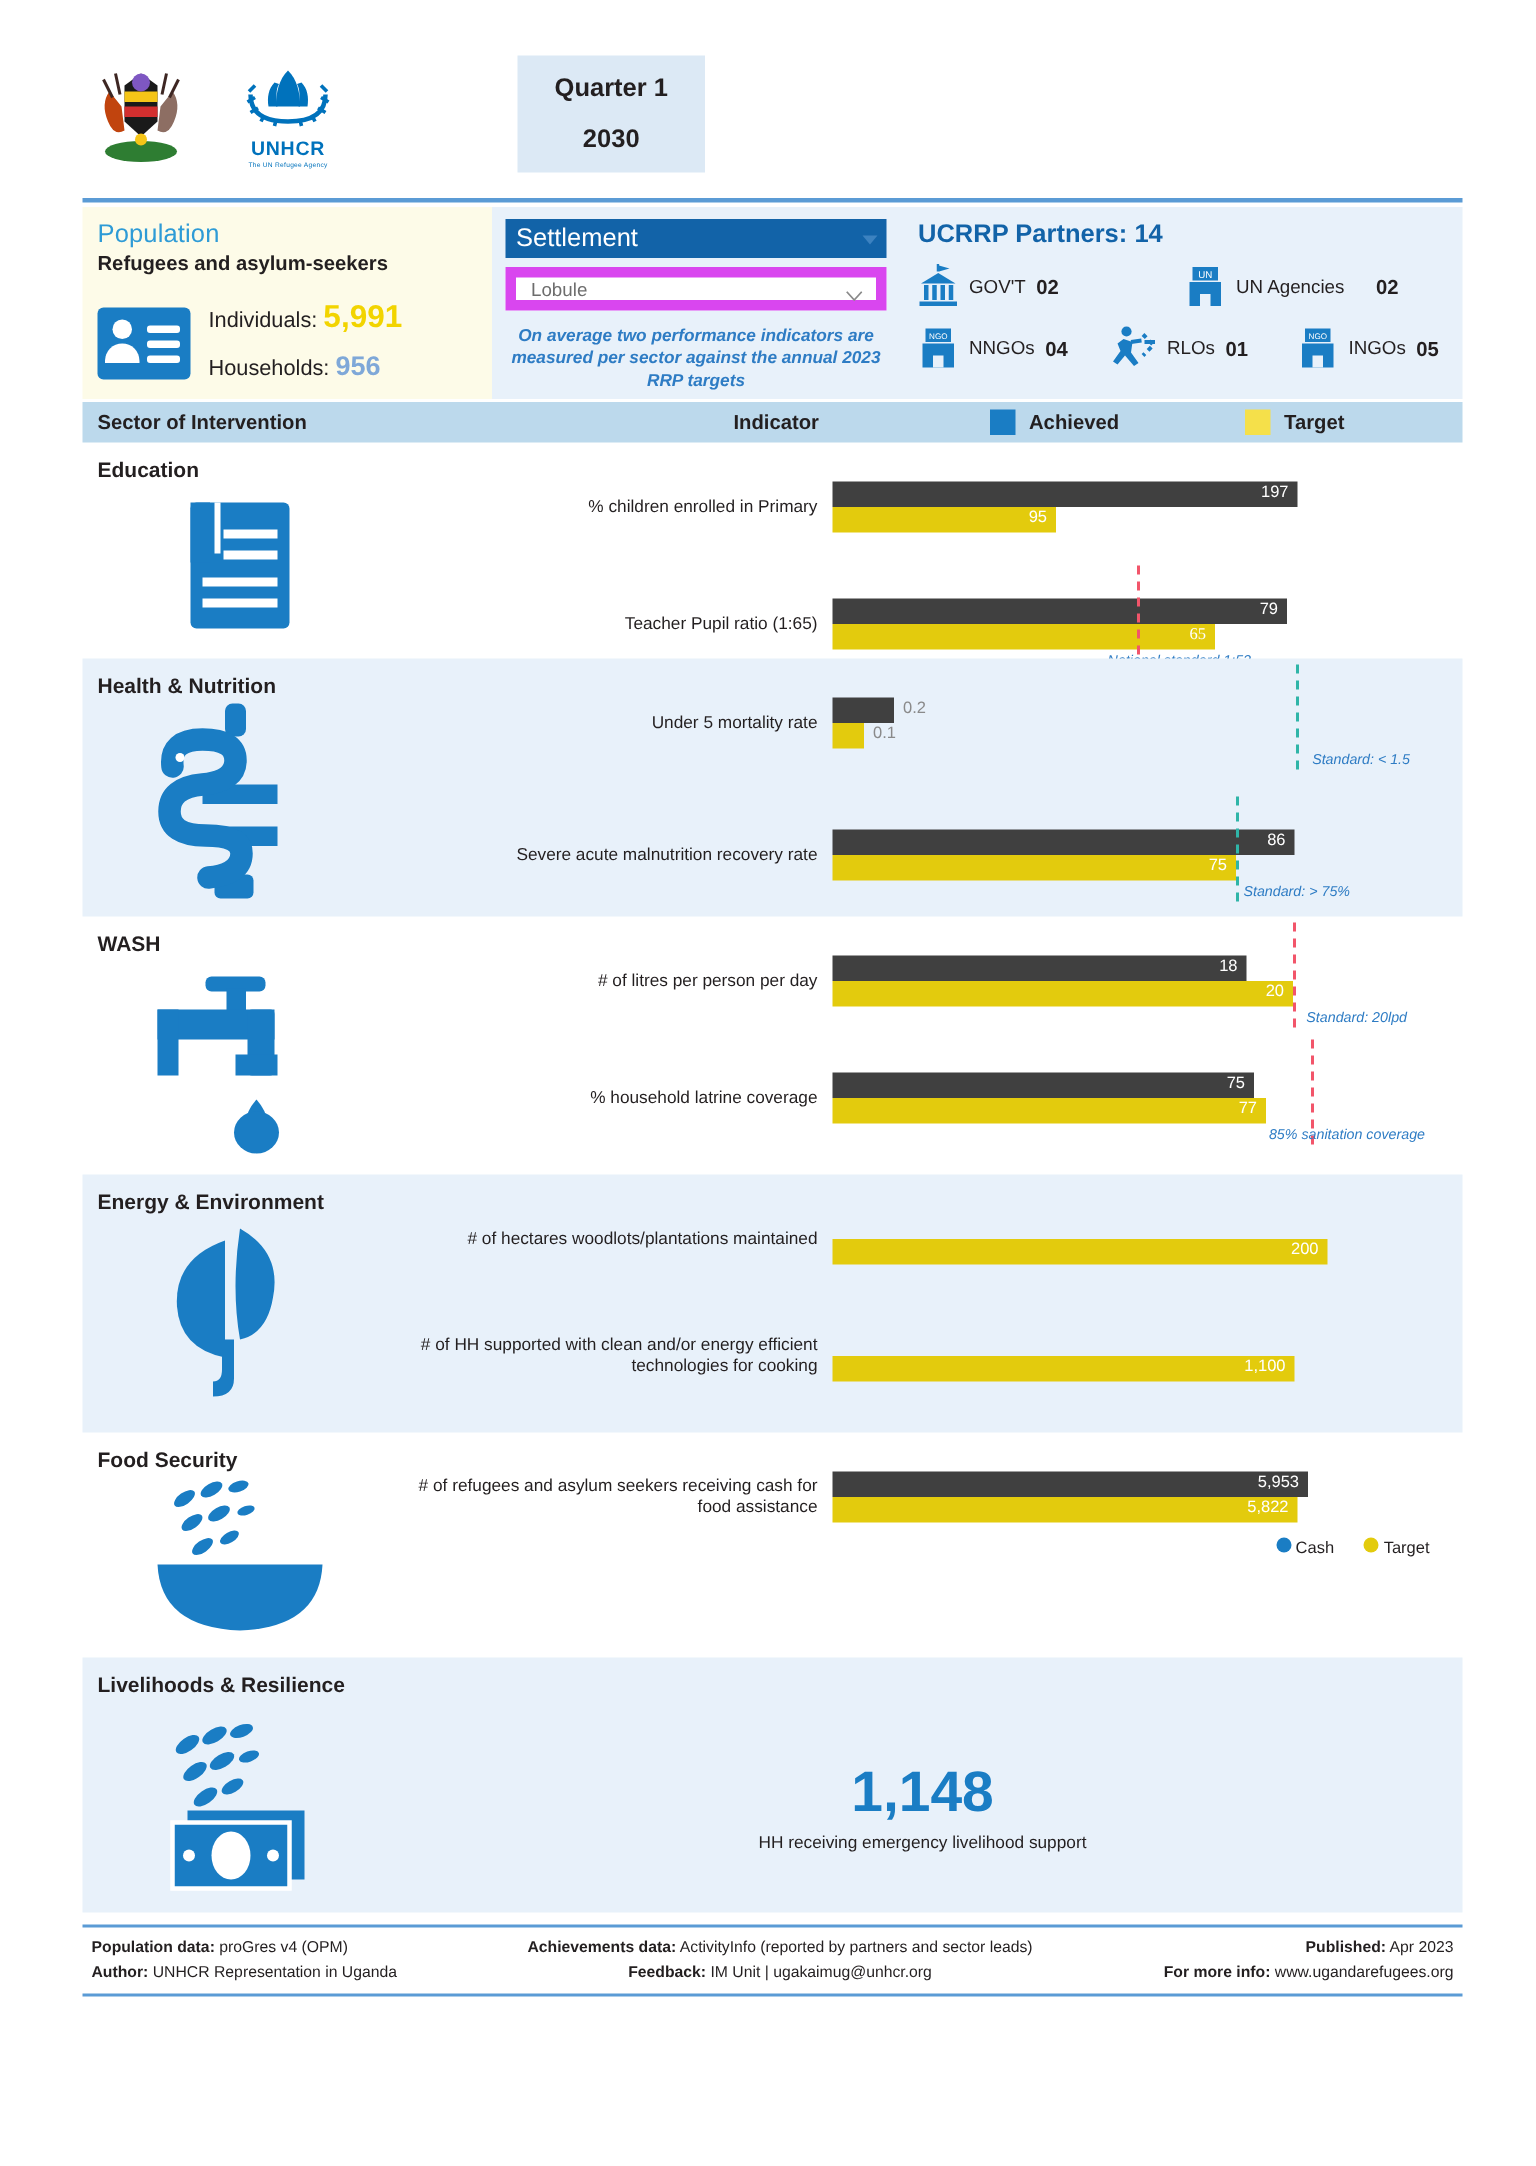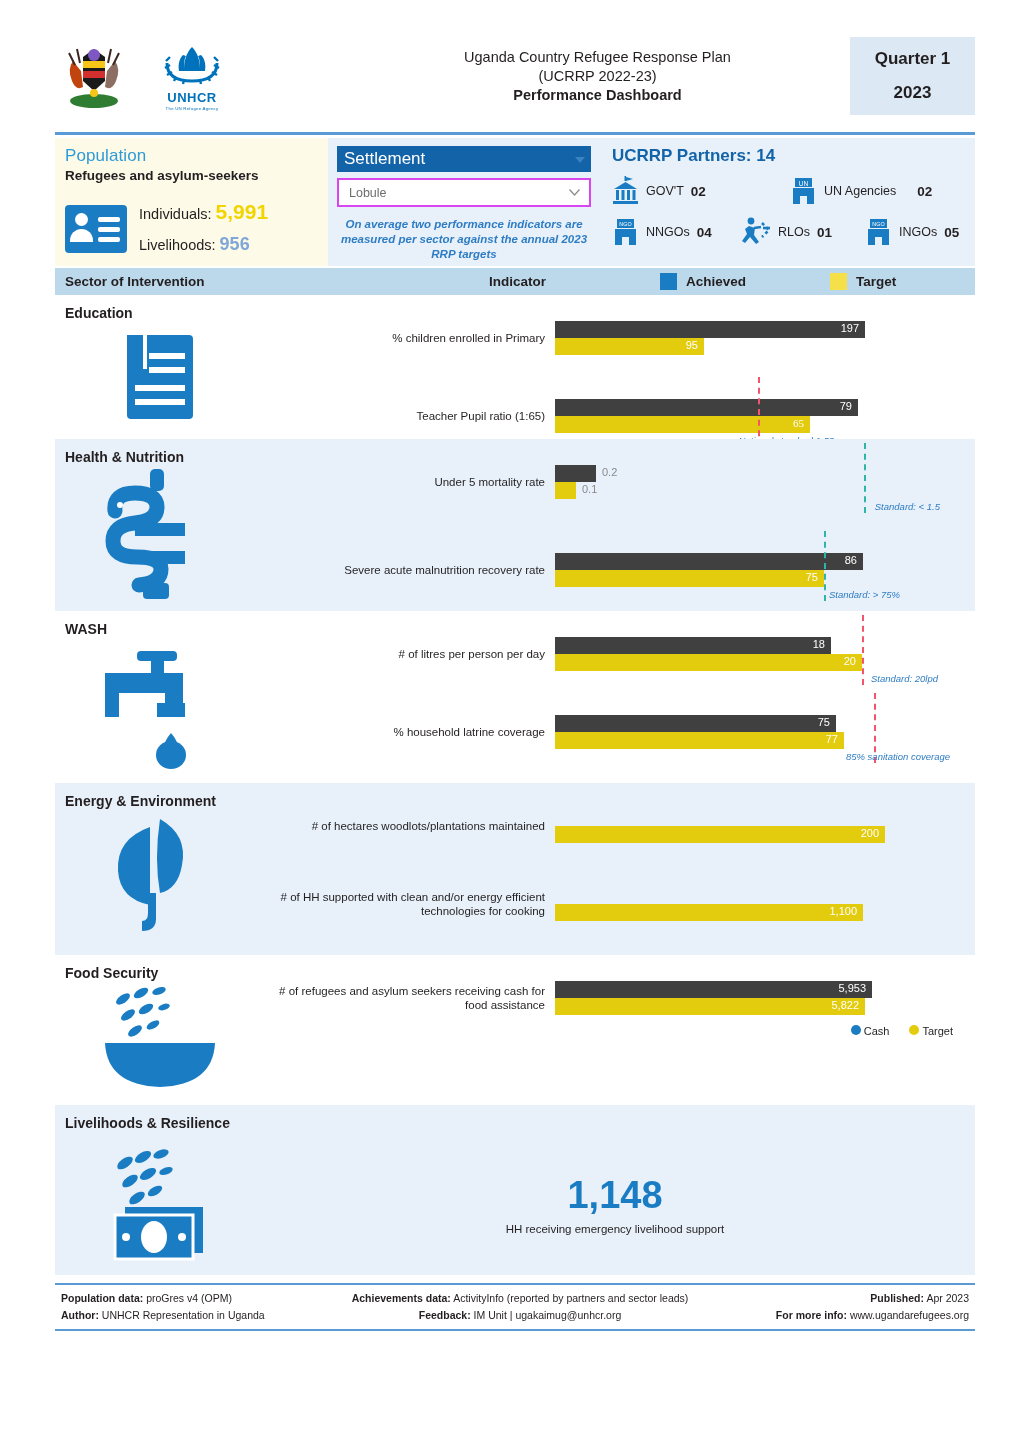--- a/index.html
+++ b/index.html
@@ -44,21 +44,21 @@
   .num-hh { color: #7fa8d8; font-weight: bold; font-size: 18px; }
 
   .set-panel { width: 272px; background: #e8f1fa; padding: 8px 9px 0 9px; }
   .set-head {
     background: #1263a8; color: #ffffff; font-size: 17px; height: 26px;
     display: flex; align-items: center; padding: 0 7px; position: relative;
   }
   .set-head .car { position: absolute; right: 6px; top: 11px; border-left: 5px solid transparent;
     border-right: 5px solid transparent; border-top: 6px solid #3c82c0; }
   .set-select {
-    background: #ffffff; border: 2px solid #d946ef; height: 29px; margin-top: 6px;
+    background: #ffffff; border: 7px solid #d946ef; height: 29px; margin-top: 6px;
     display: flex; align-items: center; padding: 0 10px; font-size: 12.5px; color: #6d6d6d;
     position: relative;
   }
   .set-select .chev { position: absolute; right: 9px; top: 9px; width: 11px; height: 7px; }
   .set-note { color: #2e7cc4; font-style: italic; font-size: 11.5px; line-height: 15px;
     text-align: center; margin-top: 10px; font-weight: bold; }
 
   .part-panel { flex: 1; background: #e8f1fa; padding: 8px 10px 0 12px; }
   .part-title { color: #1263a8; font-weight: bold; font-size: 17px; }
   .part-grid { margin-top: 10px; }
@@ -142,28 +142,23 @@
           <path d="M30 14 C26 18 25 24 26 30 L32 30 C31 24 31 18 33 15 Z" fill="#0072bc"></path>
           <path d="M48 14 C52 18 53 24 52 30 L46 30 C47 24 47 18 45 15 Z" fill="#0072bc"></path>
           <path d="M14 22 C14 36 25 40 39 40 C53 40 64 36 64 22" stroke="#0072bc" stroke-width="3" fill="none"></path>
           <path d="M17 16 L13 20 M17 24 L12 27 M19 31 L14 34 M61 16 L65 20 M61 24 L66 27 M59 31 L64 34
                    M23 36 L21 40 M31 39 L30 43 M47 39 L48 43 M55 36 L57 40" stroke="#0072bc" stroke-width="2.4"></path>
         </svg>
         <div class="unhcr-name">UNHCR</div>
         <div class="unhcr-sub">The UN Refugee Agency</div>
       </div>
     </div>
-    <div class="title-block">
-      <div>Uganda Country Refugee Response Plan</div>
-      <div>(UCRRP 2022-23)</div>
-      <div class="b">Performance Dashboard</div>
-    </div>
     <div class="quarter">
       <div>Quarter 1</div>
-      <div>2023</div>
+      <div>2030</div>
     </div>
   </div>
   <div class="hrule"></div>
 
   <div class="inforow">
 
     <div class="pop-panel">
       <div class="pop-title">Population</div>
       <div class="pop-sub">Refugees and asylum-seekers</div>
       <div class="pop-body">
@@ -173,21 +168,21 @@
           <span class="l1" style="top:12px"></span>
             <span class="l1" style="top:22px"></span>
             <span class="l1" style="top:32px"></span>
         </div>
         <div class="pop-lines">
           <div>
             <span>Individuals:</span>
             <span class="num-ind">5,991</span>
           </div>
           <div>
-            <span>Livelihoods:</span>
+            <span>Households:</span>
             <span class="num-hh">956</span>
           </div>
         </div>
       </div>
     </div>
 
     <div class="set-panel">
       <div class="set-head">
         <span>Settlement</span>
         <span class="car"></span>

